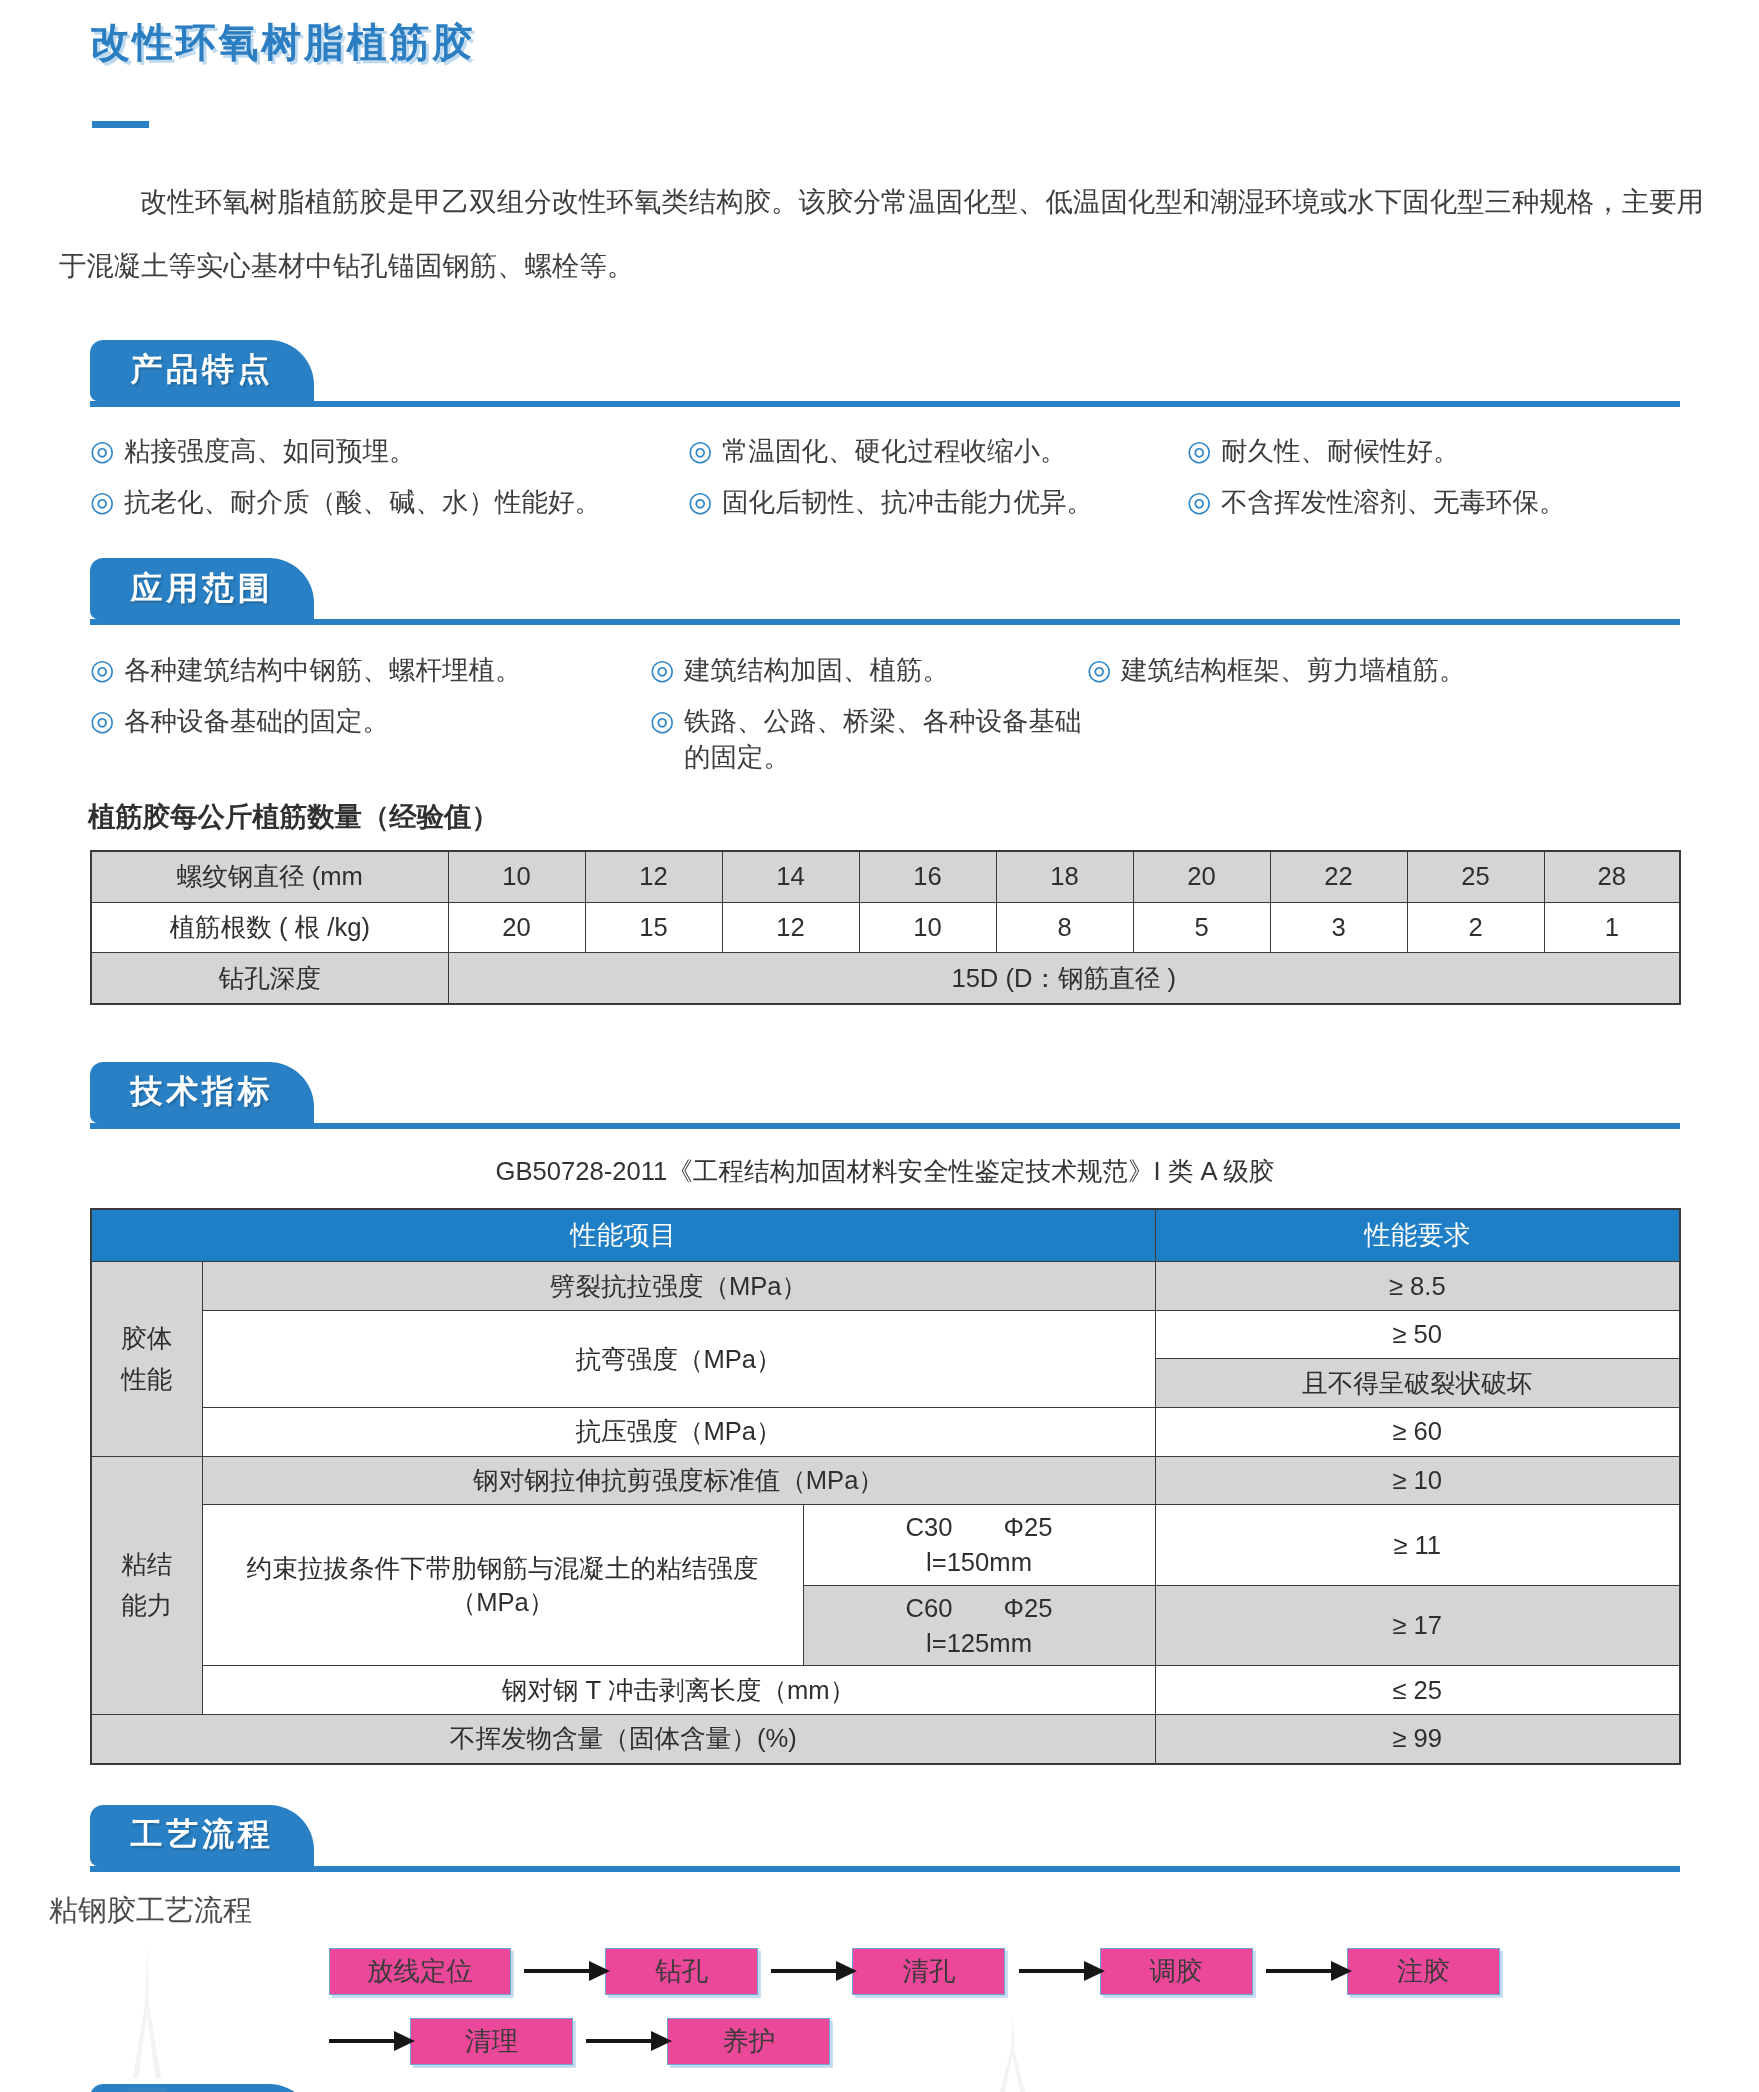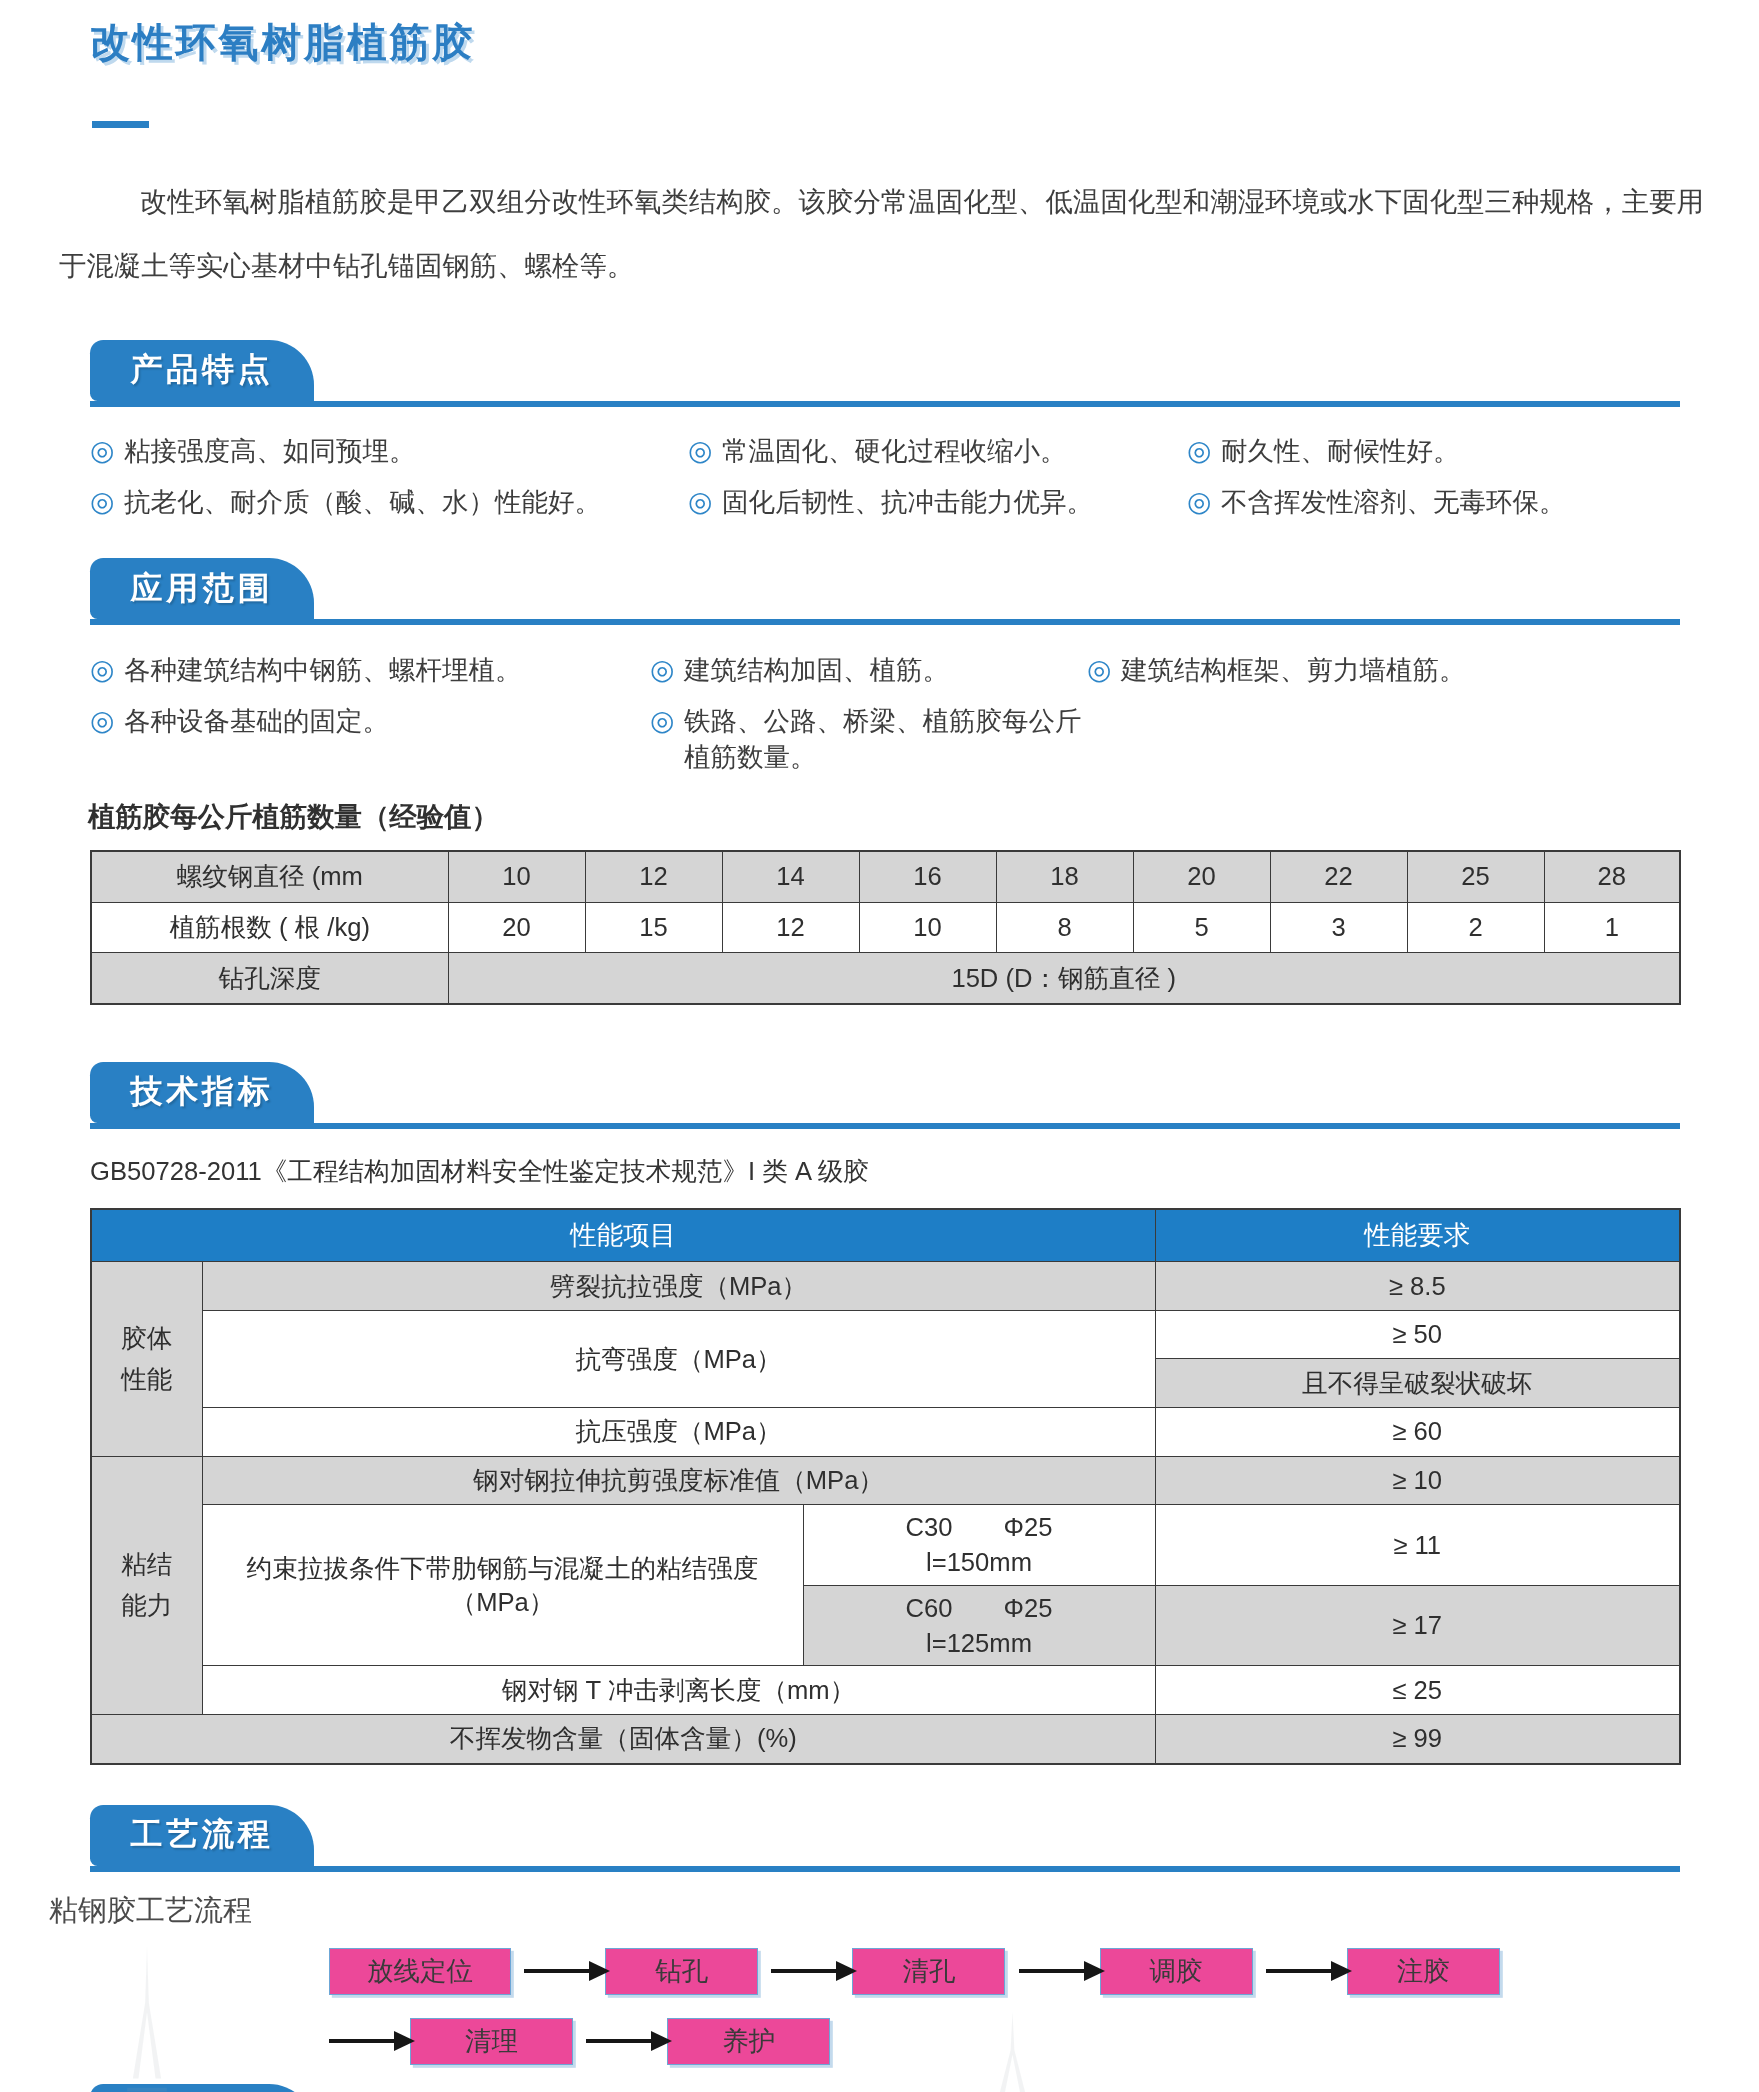--- a/index.html
+++ b/index.html
@@ -43,21 +43,21 @@
   table.rebar td{height:42px;}
   table.tech{border:2.8px solid #3a3a3a;margin-top:19px;}
   table.tech td{height:40px;line-height:1.35;}
   table.tech tr.tall td{height:72px;}
   .gray{background:#d5d5d5;}
   .white{background:#ffffff;}
   table.tech th{background:#1e7ec6;color:#ffffff;font-weight:normal;font-size:26.5px;height:44px;}
   .grp{padding:0;}
   .vtxt{width:2.1em;margin:4px auto;word-break:break-all;line-height:1.6;}
 
-  .gbline{margin:24.6px 79px 0 90px;text-align:left;font-size:25.6px;color:#333333;}
+  .gbline{margin:24.6px 79px 0 90px;text-align:center;font-size:25.6px;color:#333333;}
 
   
   .flow-sub{margin:19px 0 0 49px;font-size:29px;color:#4a4a4a;}
   .flow-row{display:flex;align-items:center;margin-left:329px;margin-top:15px;height:51px;}
   .flow-row.second{margin-top:19px;}
   .fbox{height:45px;border:1.9px solid #6ca6d6;background:#ec4899;display:flex;align-items:center;
         justify-content:center;font-size:26.5px;color:#3a3a3a;box-shadow:2.8px 2.8px 0 #c3daed;}
   .fbox.wide{width:180px;}
   .fbox.std{width:151px;}
   .arrow{position:relative;width:66px;height:3.8px;background:#161616;margin:0 15px 0 13.2px;}
@@ -123,21 +123,21 @@
     <div class="bullet">
         <span class="mk">◎</span>
         <span>建筑结构框架、剪力墙植筋。</span>
       </div>
     <div class="bullet">
         <span class="mk">◎</span>
         <span>各种设备基础的固定。</span>
       </div>
     <div class="bullet">
         <span class="mk">◎</span>
-        <span>铁路、公路、桥梁、植筋胶每公斤植筋数量。</span>
+        <span>铁路、公路、桥梁、各种设备基础的固定。</span>
       </div>
   </div>
 
   <div class="caption">植筋胶每公斤植筋数量（经验值）</div>
   <table class="rebar">
     <colgroup>
       <col style="width:357px">
       <col style="width:137px">
         <col style="width:137px">
         <col style="width:137px">

